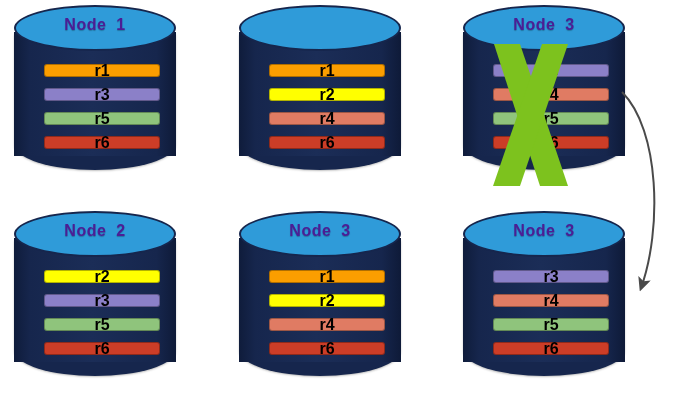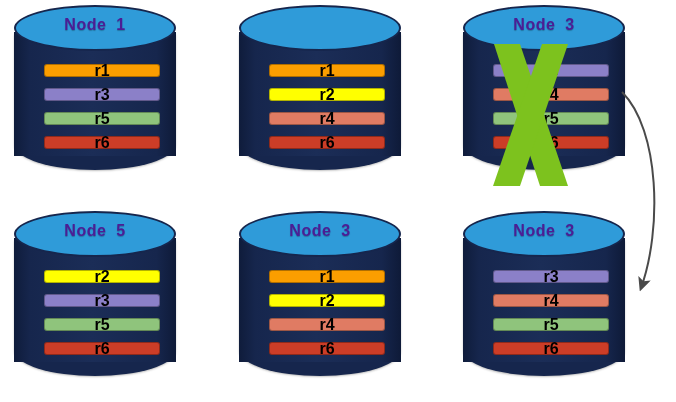--- a/index.html
+++ b/index.html
@@ -150,21 +150,21 @@
       <div class="bar" style="background: rgb(224, 123, 99);">r4</div>
       <div class="bar" style="background: rgb(143, 196, 124);">r5</div>
       <div class="bar" style="background: rgb(204, 61, 39);">r6</div>
     </div>
   </div>
 
   <div class="node" style="left:0px; top:208px;">
     <div class="cyl-body"></div>
     <div class="cyl-side-shade"></div>
     <div class="cyl-top"></div>
-    <div class="node-label">Node  5</div>
+    <div class="node-label">Node  2</div>
     <div class="bars">
       <div class="bar" style="background: rgb(255, 255, 0);">r2</div>
       <div class="bar" style="background: rgb(139, 128, 200);">r3</div>
       <div class="bar" style="background: rgb(143, 196, 124);">r5</div>
       <div class="bar" style="background: rgb(204, 61, 39);">r6</div>
     </div>
   </div>
 
   <div class="node" style="left:225px; top:208px;">
     <div class="cyl-body"></div>

